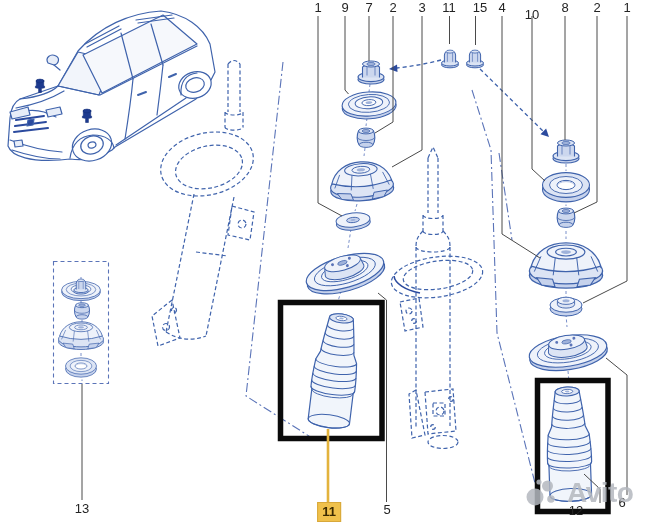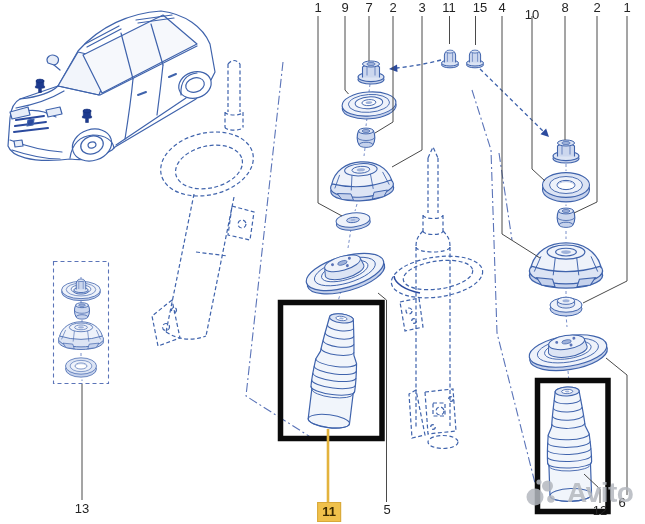--- a/index.html
+++ b/index.html
@@ -268,21 +268,21 @@
 <div class="callout" style="left:480px;top:1px">15</div>
 <div class="callout" style="left:502px;top:1px">4</div>
 <div class="callout" style="left:532px;top:8px">10</div>
 <div class="callout" style="left:565px;top:1px">8</div>
 <div class="callout" style="left:597px;top:1px">2</div>
 <div class="callout" style="left:627px;top:1px">1</div>
 
 <div class="callout" style="left:82px;top:502px">13</div>
 <div class="callout hl" style="left:329px;top:502px">11</div>
 <div class="callout" style="left:387px;top:503px">5</div>
-<div class="callout" style="left:600px;top:504px">12</div>
+<div class="callout" style="left:576px;top:504px">12</div>
 <div class="callout" style="left:622px;top:496px">6</div>
 
 <div class="watermark">
   <svg width="34" height="34" viewBox="0 0 34 34" fill="currentColor">
     <circle cx="11" cy="21" r="8.5"></circle>
     <circle cx="23.5" cy="10" r="5.5"></circle>
     <circle cx="27" cy="23" r="3.8"></circle>
     <circle cx="15" cy="6" r="2.6"></circle>
   </svg>
   <span class="wm-text">Avito</span>

